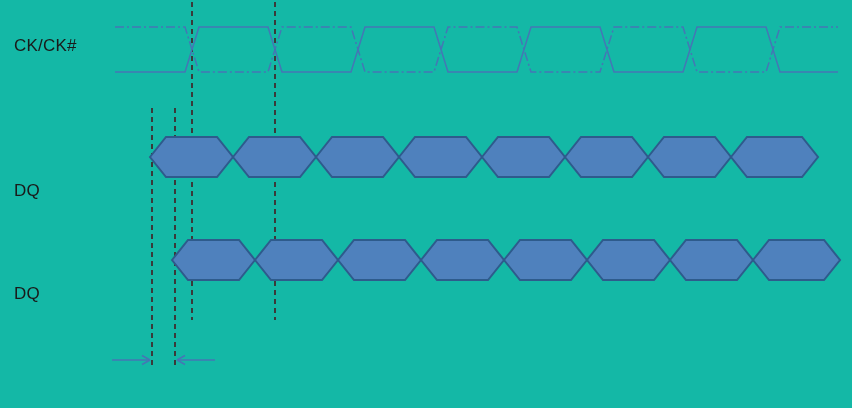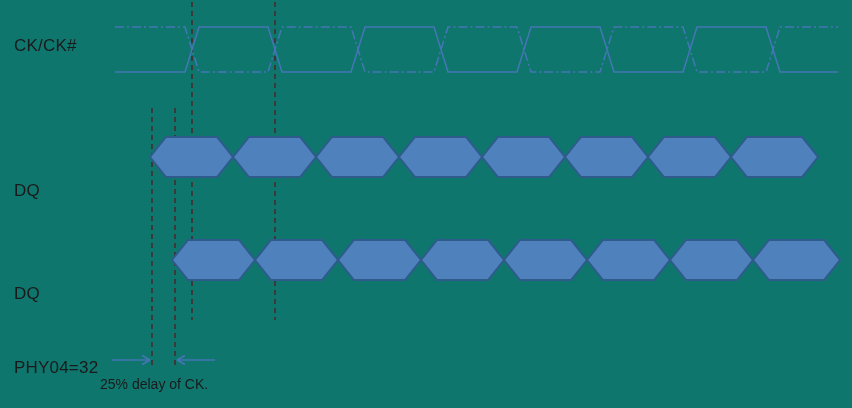--- a/index.html
+++ b/index.html
@@ -8,21 +8,21 @@
     padding: 0;
     background: #ffffff;
   }
   body {
     font-family: "Liberation Sans", sans-serif;
   }
   #canvas {
     position: relative;
     width: 852px;
     height: 408px;
-    background: #0f766e;
+    background: #14b8a6;
     overflow: hidden;
   }
   #diagram-svg {
     position: absolute;
     left: 0;
     top: 0;
     width: 852px;
     height: 408px;
   }
   .sig-label {
@@ -98,18 +98,16 @@
   </svg>
 
   <div class="sig-label" id="label-ck">CK/CK#</div>
 
   <div class="sig-label" id="label-dq0">
     <div>DQ</div>
   </div>
 
   <div class="sig-label" id="label-dq32">
     <div>DQ</div>
-    <div>PHY04=32</div>
   </div>
 
-  <div class="note-text">25% delay of CK.</div>
 
 </div>
 
 </body></html>

